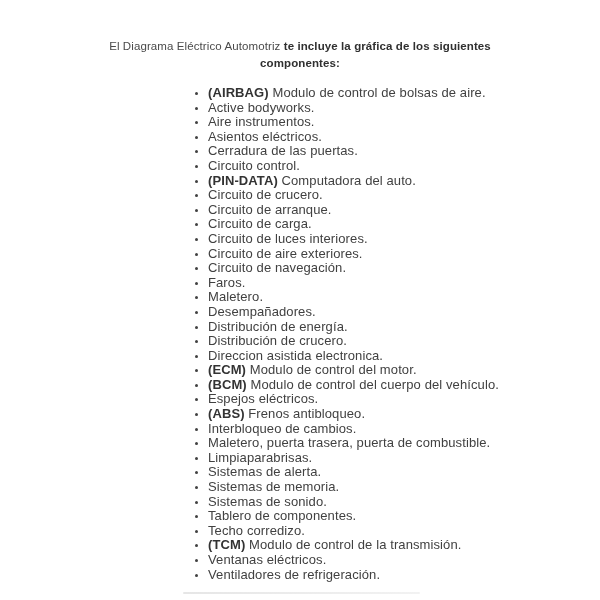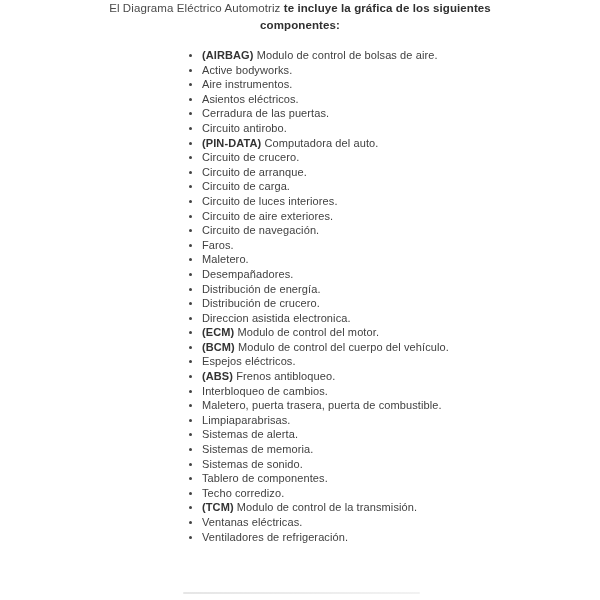--- a/index.html
+++ b/index.html
@@ -7,20 +7,21 @@
     width: 600px;
     height: 600px;
     background: #ffffff;
     overflow: hidden;
     font-family: "Liberation Sans", sans-serif;
   }
   .page {
     position: relative;
     width: 600px;
     height: 600px;
+    padding-top: 38px;
   }
   .title {
     max-width: 430px;
     margin: 0 auto;
     text-align: center;
     font-size: 11.5px;
     line-height: 17px;
     font-weight: 400;
     color: #4a4a4a;
     letter-spacing: 0.1px;
@@ -28,24 +29,25 @@
   .title .title-bold {
     font-weight: 700;
     color: #303030;
   }
   ul.components {
     margin: 14px 0 0 188px;
     padding-left: 14px;
     list-style: disc outside;
   }
   ul.components li {
-    font-size: 11px;
+    font-size: 13px;
     line-height: 14.6px;
     color: #414141;
     letter-spacing: 0.1px;
+    margin-left: 6px;
   }
   ul.components li::marker {
     color: #414141;
     font-size: 10px;
   }
   ul.components li .item-code {
     font-weight: 700;
     color: #333333;
   }
   .bottom-divider {
@@ -63,21 +65,21 @@
 
 <div class="page">
   <h1 class="title"><span>El Diagrama Eléctrico Automotriz </span><span class="title-bold">te incluye la gráfica de los siguientes componentes:</span></h1>
 
   <ul class="components">
       <li><span class="item-code">(AIRBAG)</span><span> Modulo de control de bolsas de aire.</span></li>
       <li><span class="item-code"></span><span>Active bodyworks.</span></li>
       <li><span class="item-code"></span><span>Aire instrumentos.</span></li>
       <li><span class="item-code"></span><span>Asientos eléctricos.</span></li>
       <li><span class="item-code"></span><span>Cerradura de las puertas.</span></li>
-      <li><span class="item-code"></span><span>Circuito antirobo.</span></li>
+      <li><span class="item-code"></span><span>Circuito control.</span></li>
       <li><span class="item-code">(PIN-DATA)</span><span> Computadora del auto.</span></li>
       <li><span class="item-code"></span><span>Circuito de crucero.</span></li>
       <li><span class="item-code"></span><span>Circuito de arranque.</span></li>
       <li><span class="item-code"></span><span>Circuito de carga.</span></li>
       <li><span class="item-code"></span><span>Circuito de luces interiores.</span></li>
       <li><span class="item-code"></span><span>Circuito de aire exteriores.</span></li>
       <li><span class="item-code"></span><span>Circuito de navegación.</span></li>
       <li><span class="item-code"></span><span>Faros.</span></li>
       <li><span class="item-code"></span><span>Maletero.</span></li>
       <li><span class="item-code"></span><span>Desempañadores.</span></li>
@@ -90,18 +92,18 @@
       <li><span class="item-code">(ABS)</span><span> Frenos antibloqueo.</span></li>
       <li><span class="item-code"></span><span>Interbloqueo de cambios.</span></li>
       <li><span class="item-code"></span><span>Maletero, puerta trasera, puerta de combustible.</span></li>
       <li><span class="item-code"></span><span>Limpiaparabrisas.</span></li>
       <li><span class="item-code"></span><span>Sistemas de alerta.</span></li>
       <li><span class="item-code"></span><span>Sistemas de memoria.</span></li>
       <li><span class="item-code"></span><span>Sistemas de sonido.</span></li>
       <li><span class="item-code"></span><span>Tablero de componentes.</span></li>
       <li><span class="item-code"></span><span>Techo corredizo.</span></li>
       <li><span class="item-code">(TCM)</span><span> Modulo de control de la transmisión.</span></li>
-      <li><span class="item-code"></span><span>Ventanas eléctricas.</span></li>
+      <li><span class="item-code"></span><span>Ventanas eléctricos.</span></li>
       <li><span class="item-code"></span><span>Ventiladores de refrigeración.</span></li>
     </ul>
 
   <div class="bottom-divider"></div>
 </div>
 
 </body></html>

